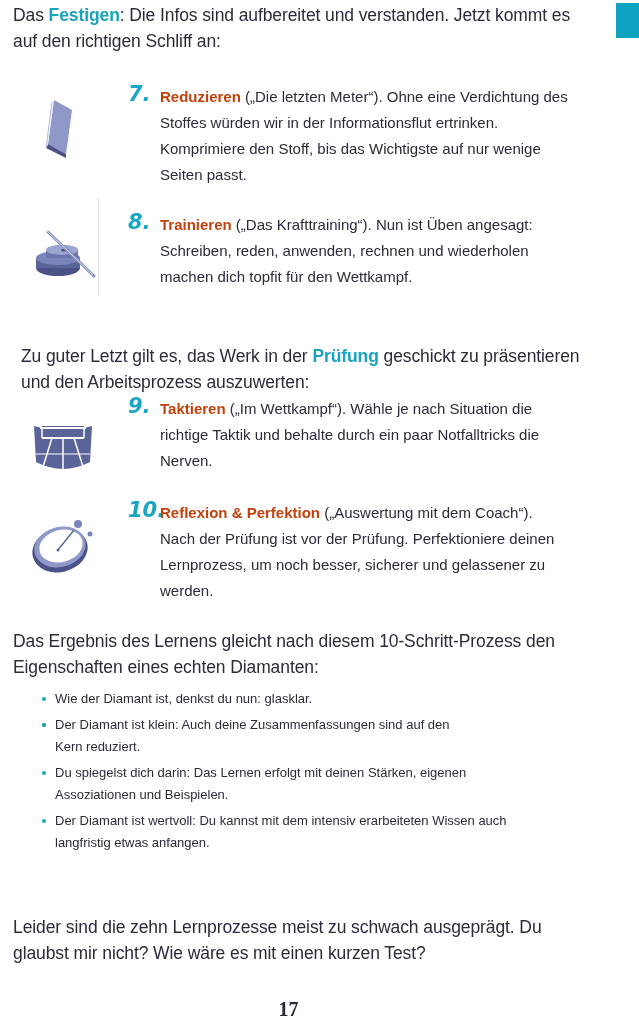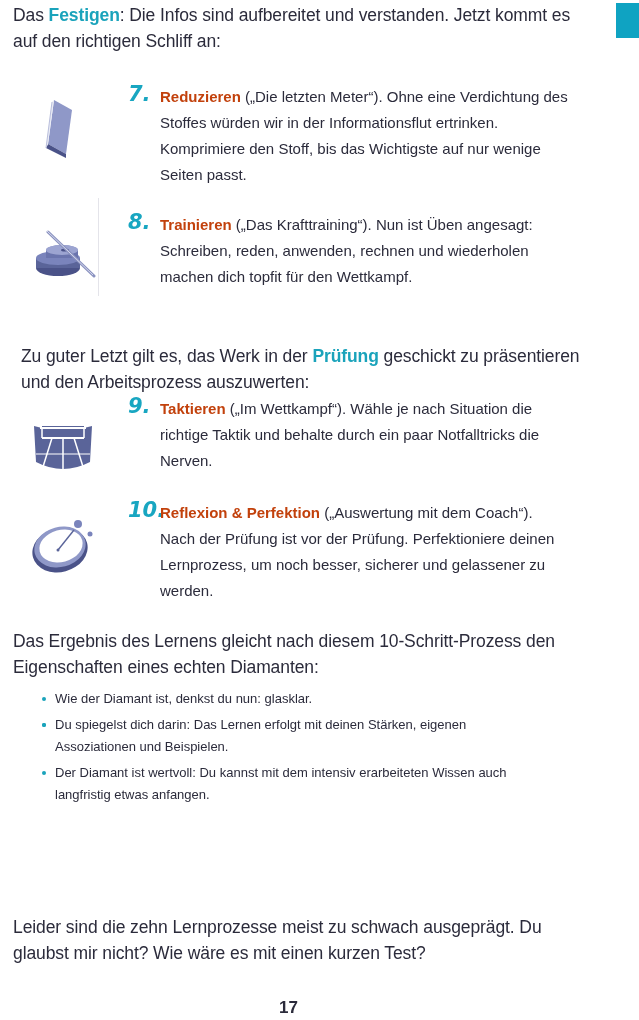--- a/index.html
+++ b/index.html
@@ -46,21 +46,21 @@
       position: relative; padding-left: 15px;
       font-size: 13px; line-height: 22px; color: #2b2b3b;
       margin-bottom: 4px;
     }
     .bullets li .dot {
       position: absolute; left: 2px; top: 9px; width: 4px; height: 4px;
       border-radius: 50%; background: #1aa3bb;
     }
     .page-number {
       position: absolute; left: 0; width: 577px; top: 998px;
-      text-align: center; font-size: 17px; font-weight: bold; color: #2b2b3b;
+      text-align: center; font-size: 20px; font-weight: bold; color: #2b2b3b; font-family: Liberation Serif, serif;
     }
   </style>
 </head>
 <body>
 
 <div class="page">
 
   <div class="corner-tab"></div>
 
   <p class="para" style="top:2px; margin:0; width:560px;">
@@ -137,20 +137,21 @@
     <div class="step-body">
       <span class="step-title">Reflexion &amp; Perfektion</span><span> („Auswertung mit dem Coach“). Nach der Prüfung ist vor der Prüfung. Perfektioniere deinen Lernprozess, um noch besser, sicherer und gelassener zu werden.</span>
     </div>
   </div>
 
   <p class="para" style="top:628px; margin:0;">Das Ergebnis des Lernens gleicht nach diesem 10-Schritt-Prozess den Eigenschaften eines echten Diamanten:</p>
 
   <ul class="bullets">
     <li><span class="dot"></span><span>Wie der Diamant ist, denkst du nun: glasklar.</span></li>
     <li><span class="dot"></span></li>
+    <li style="width:420px;"><span class="dot"></span><span>Der Diamant ist klein: Auch deine Zusammenfassungen sind auf den Kern reduziert.</span></li>
     <li style="width:460px;"><span class="dot"></span><span>Du spiegelst dich darin: Das Lernen erfolgt mit deinen Stärken, eigenen Assoziationen und Beispielen.</span></li>
     <li style="width:490px;"><span class="dot"></span><span>Der Diamant ist wertvoll: Du kannst mit dem intensiv erarbeiteten Wissen auch langfristig etwas anfangen.</span></li>
   </ul>
 
   <p class="para" style="top:914px; margin:0;">Leider sind die zehn Lernprozesse meist zu schwach ausgeprägt. Du glaubst mir nicht? Wie wäre es mit einen kurzen Test?</p>
 
   <div class="page-number">17</div>
 
 </div>
 

